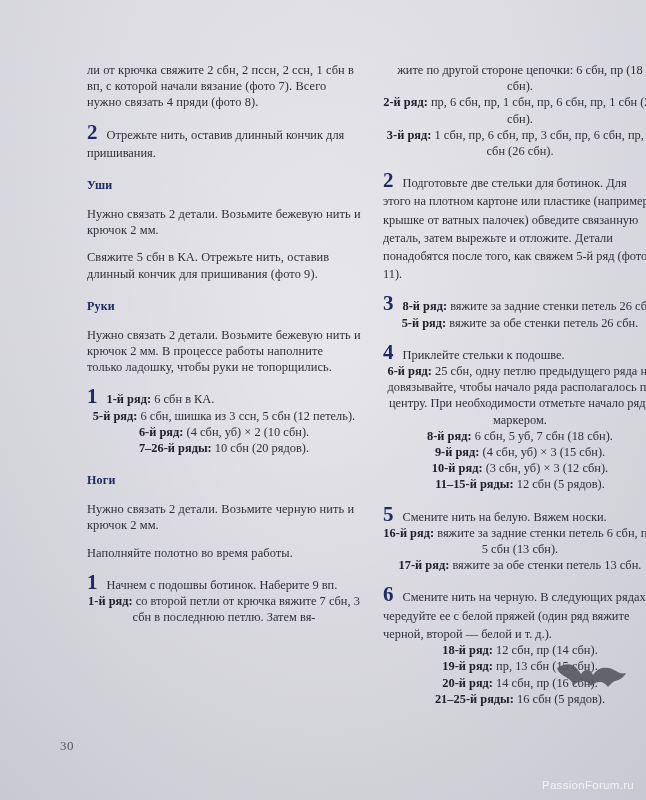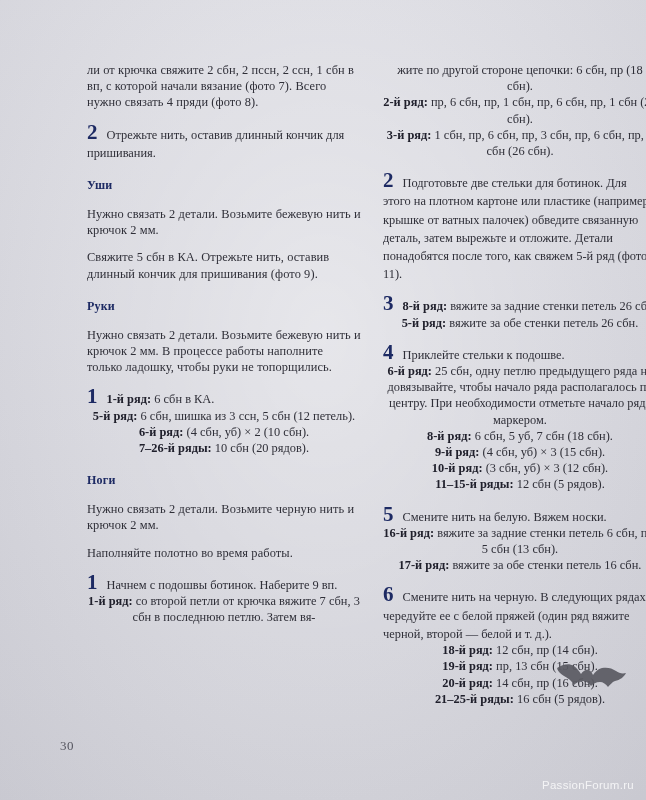--- a/index.html
+++ b/index.html
@@ -219,21 +219,21 @@
           <div class="row-line"><span class="row-label">9-й ряд:</span> <span>(4 сбн, уб) × 3 (15 сбн).</span></div>
           <div class="row-line"><span class="row-label">10-й ряд:</span> <span>(3 сбн, уб) × 3 (12 сбн).</span></div>
           <div class="row-line"><span class="row-label">11–15-й ряды:</span> <span>12 сбн (5 рядов).</span></div>
         </div>
       </div>
 
       <div class="step">
         <span class="step-num">5</span><span class="step-text">Смените нить на белую. Вяжем носки.</span>
         <div class="rows">
           <div class="row-line"><span class="row-label">16-й ряд:</span> <span>вяжите за задние стенки петель 6 сбн, пр, 5 сбн (13 сбн).</span></div>
-          <div class="row-line"><span class="row-label">17-й ряд:</span> <span>вяжите за обе стенки петель 16 сбн.</span></div>
+          <div class="row-line"><span class="row-label">17-й ряд:</span> <span>вяжите за обе стенки петель 13 сбн.</span></div>
         </div>
       </div>
 
       <div class="step">
         <span class="step-num">6</span><span class="step-text">Смените нить на черную. В следующих рядах чередуйте ее с белой пряжей (один ряд вяжите черной, второй — белой и т. д.).</span>
         <div class="rows">
           <div class="row-line"><span class="row-label">18-й ряд:</span> <span>12 сбн, пр (14 сбн).</span></div>
           <div class="row-line"><span class="row-label">19-й ряд:</span> <span>пр, 13 сбн (15 сбн).</span></div>
           <div class="row-line"><span class="row-label">20-й ряд:</span> <span>14 сбн, пр (16 сбн).</span></div>
           <div class="row-line"><span class="row-label">21–25-й ряды:</span> <span>16 сбн (5 рядов).</span></div>

